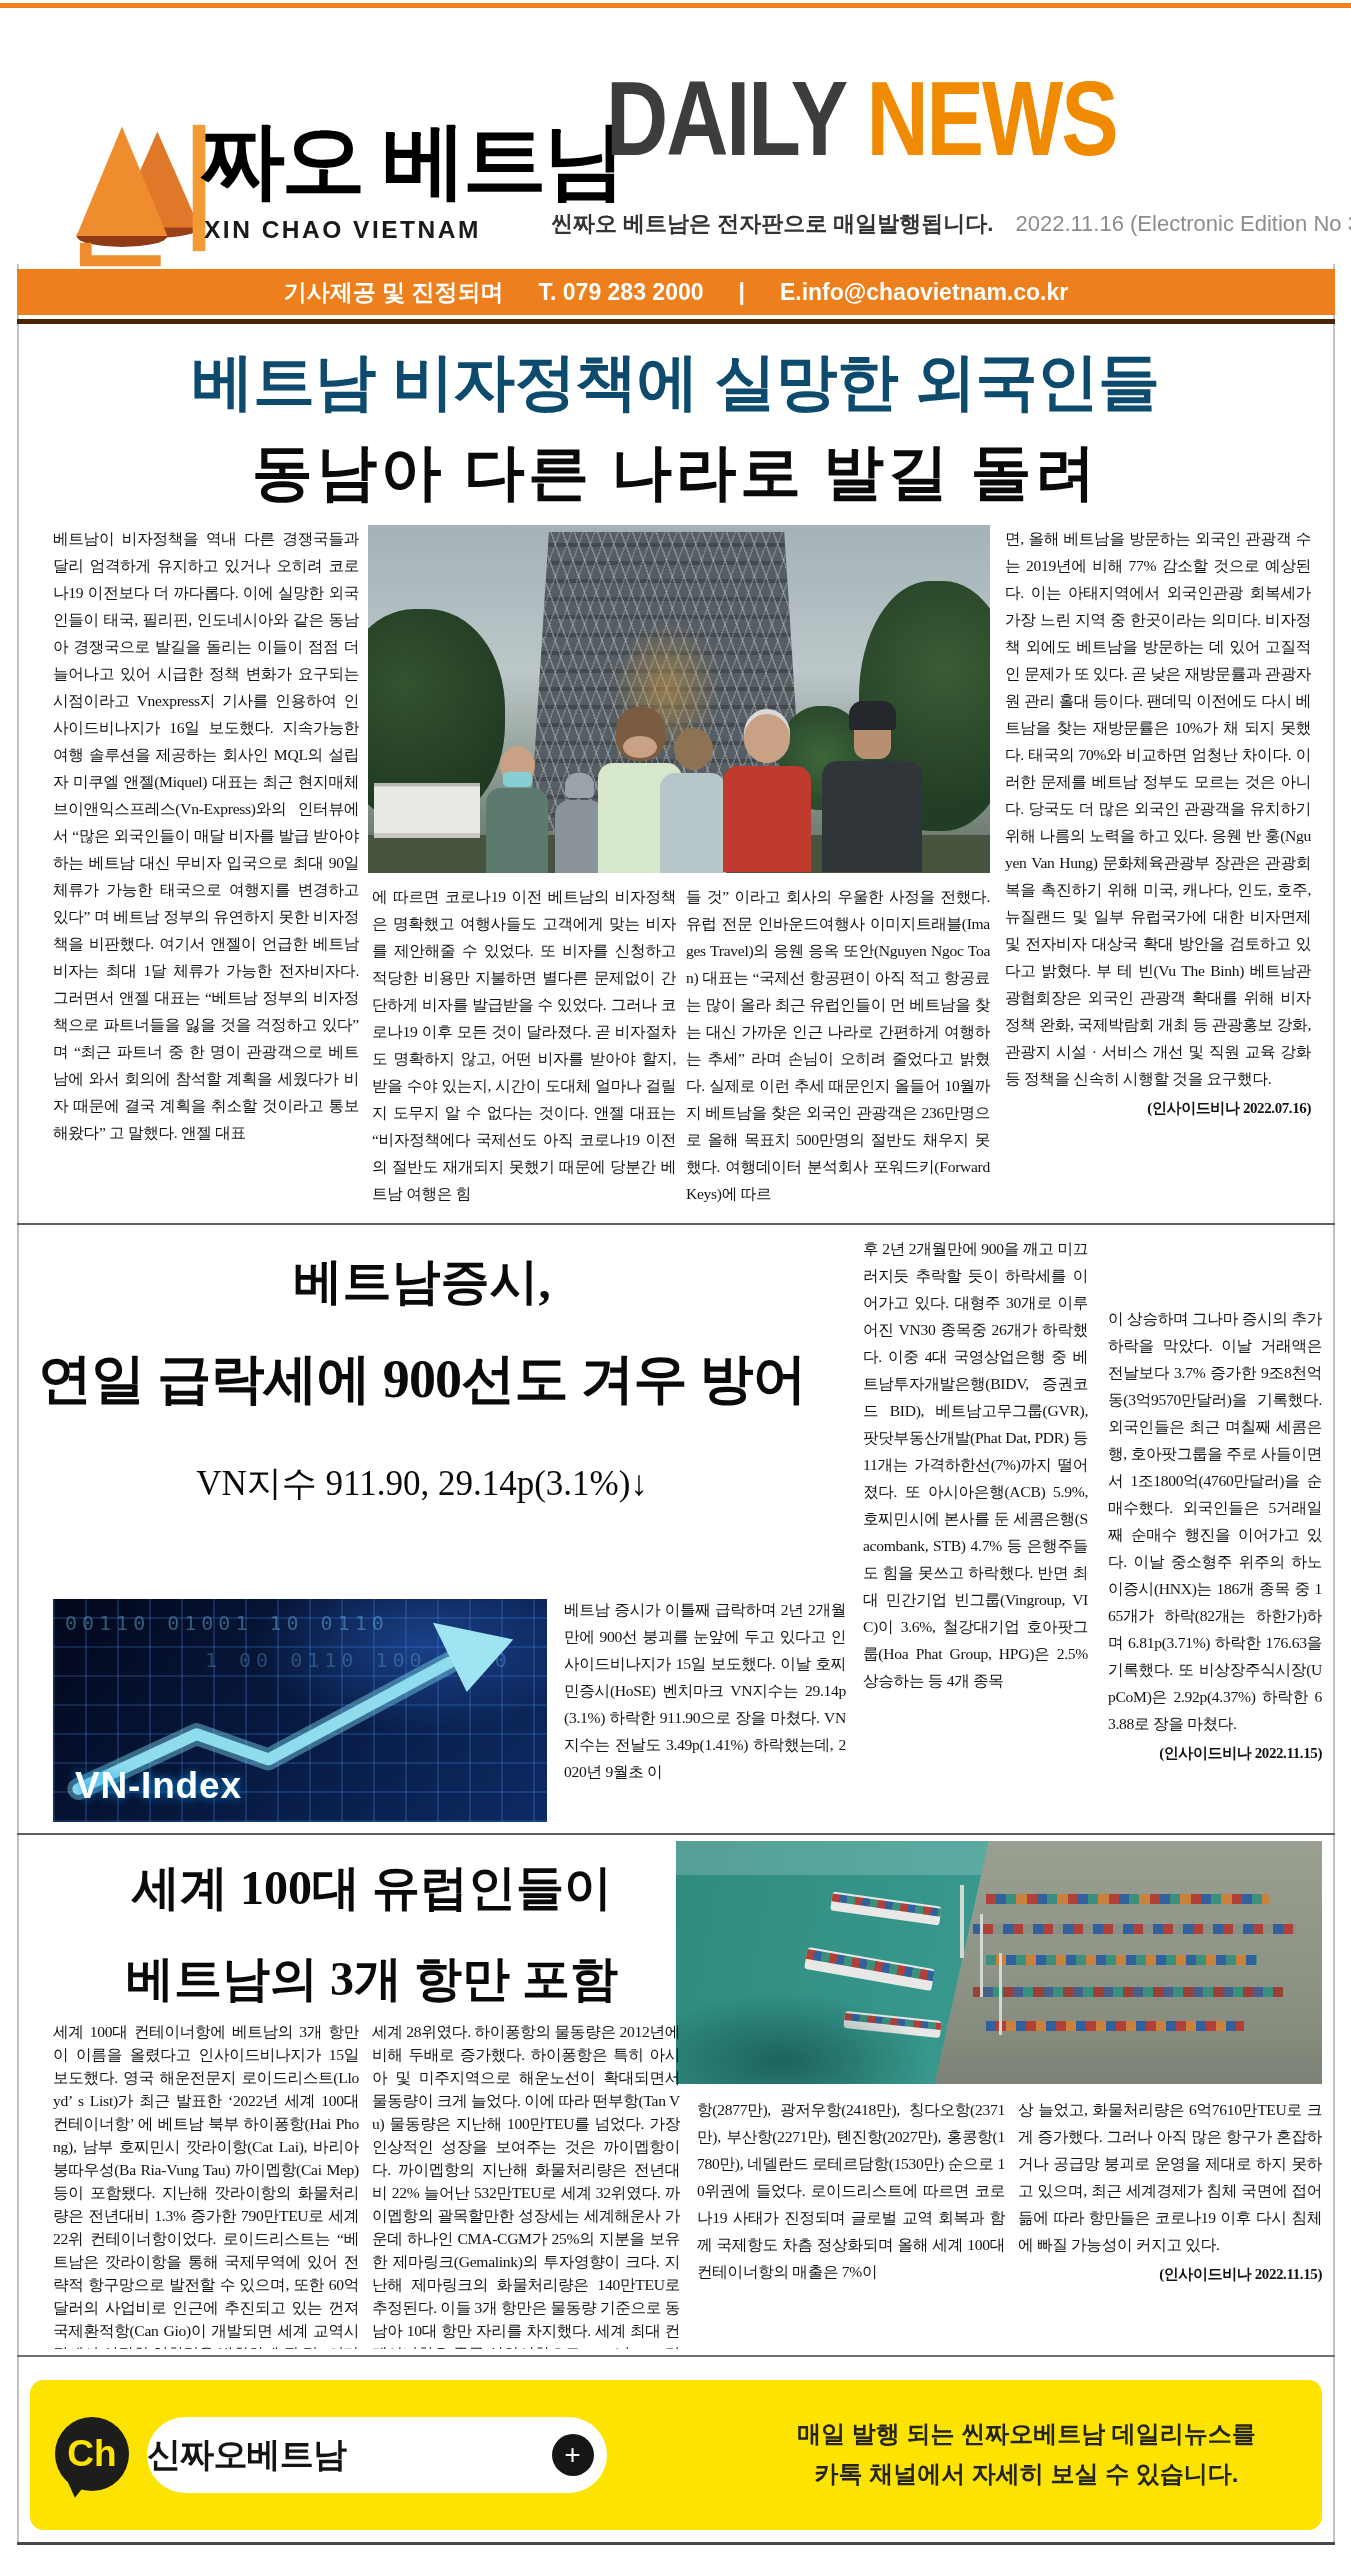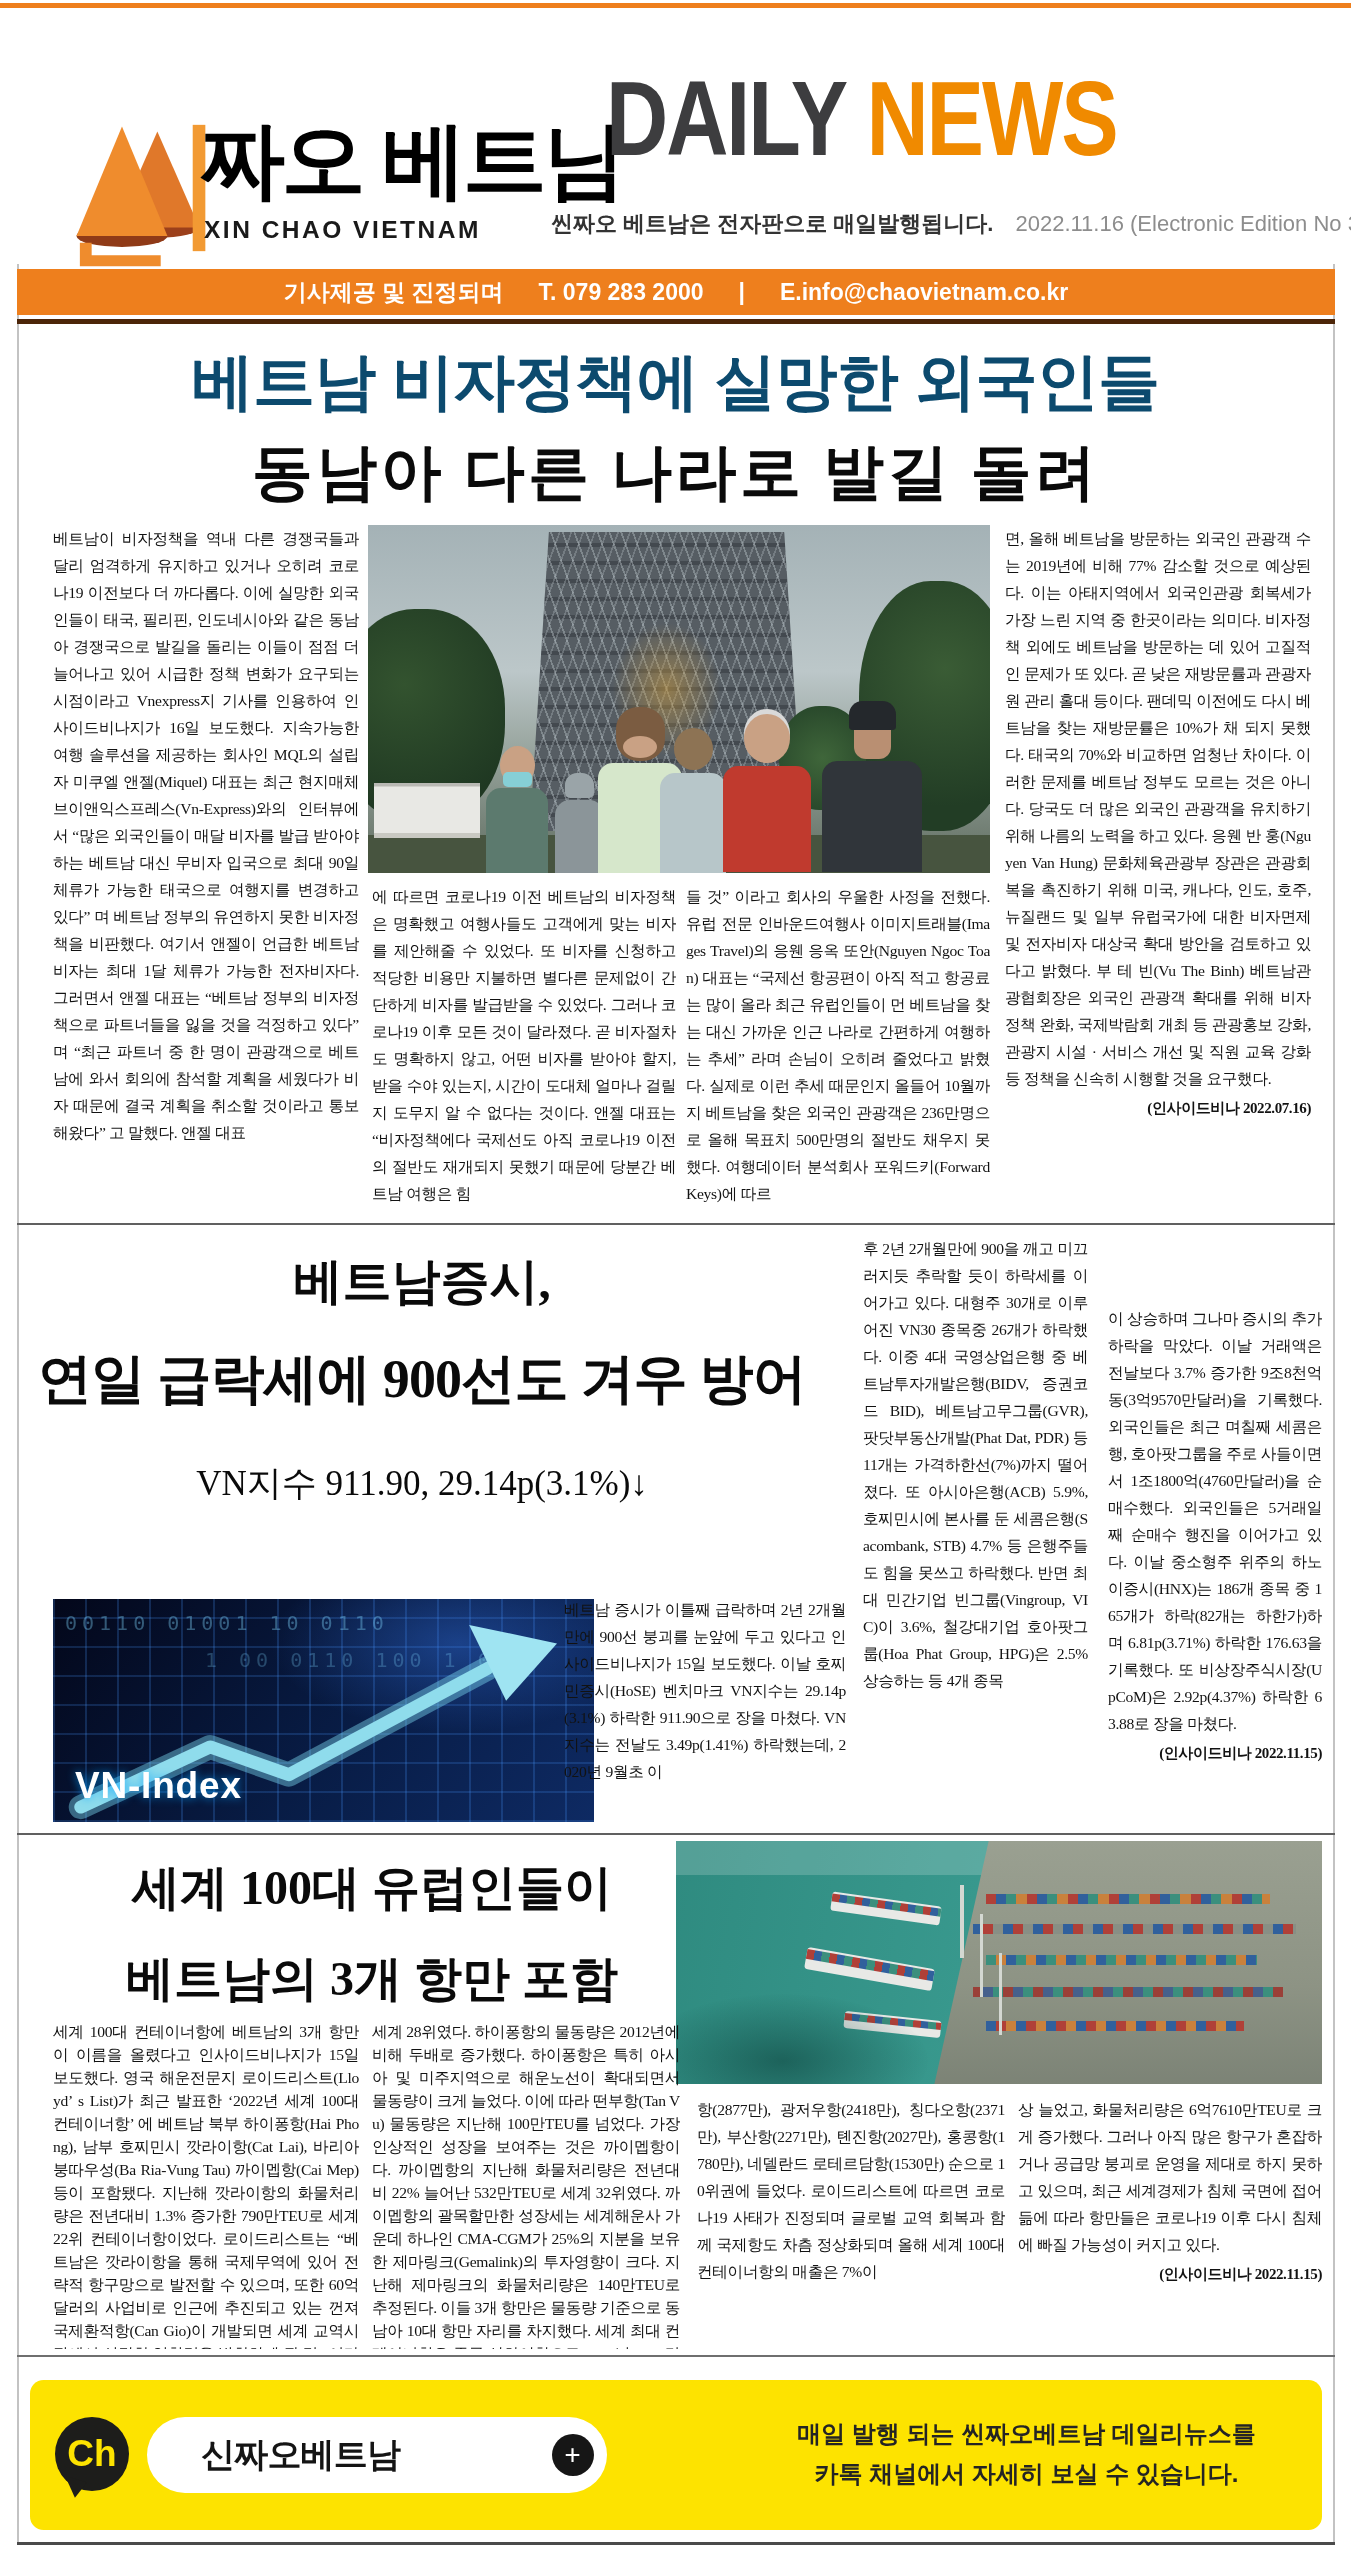--- a/index.html
+++ b/index.html
@@ -67,21 +67,21 @@
   .ground1{position:absolute;left:0;bottom:0;width:100%;height:11%;background:#47543f;}
   .banner-frag{position:absolute;left:1%;bottom:10%;width:17%;height:16%;background:#e8e8e4;
                box-shadow:inset 0 3.4px 0 #b9b9b4, inset 0 -5px 0 #c9c9c2;}
   .blue-sign{position:absolute;left:57%;bottom:2%;width:10%;height:14%;background:#3e6db0;
              box-shadow:inset 0 2.5px 0 rgba(255,255,255,.5);}
   .person{position:absolute;bottom:0;}
   .head{margin:0 auto;border-radius:50%;}
   .torso{border-radius:15px 15px 0 0;}
   
   .vnimg{left:53px;top:1599px;width:494px;height:223px;overflow:hidden;color:#fff;
-         background:linear-gradient(130deg,#03071a 0%,#081c45 55%,#0e2a63 100%);padding-left:47px;}
+         background:linear-gradient(130deg,#03071a 0%,#081c45 55%,#0e2a63 100%);}
   .vnimg .grid{position:absolute;inset:0;
          background:repeating-linear-gradient(90deg,rgba(70,150,255,.22) 0 1.7px,transparent 1.7px 32px),
                     repeating-linear-gradient(0deg,rgba(70,150,255,.20) 0 1.7px,transparent 1.7px 29px);}
   .vnimg .glow{position:absolute;right:-10%;top:-20%;width:70%;height:80%;
          background:radial-gradient(ellipse,rgba(60,130,255,.35),transparent 70%);}
   .vn-digits{position:absolute;font-size:20px;letter-spacing:5px;color:rgba(130,215,255,.38);white-space:nowrap;}
   .vn-label{position:absolute;left:22px;bottom:15px;font-size:37px;font-weight:bold;letter-spacing:0.8px;
             font-family:"Liberation Sans","DejaVu Sans",sans-serif;text-shadow:0 0 10px rgba(0,160,255,.8);}
   
   .photo3{left:676px;top:1841px;width:646px;height:243px;overflow:hidden;
@@ -100,21 +100,21 @@
   
   .pre-footer-rule{left:17px;top:2355px;width:1318px;height:1.7px;background:#6f6f6f;}
   .kakao{left:30px;top:2380px;width:1292px;height:150px;background:#fde300;border-radius:13.5px;}
   .ch-badge{position:absolute;left:25px;top:37px;width:74px;height:74px;background:#1d1d1b;border-radius:50%;
             display:flex;align-items:center;justify-content:center;color:#fde300;font-size:37px;font-weight:900;
             font-family:"Liberation Sans","DejaVu Sans",sans-serif;}
   .ch-badge:after{content:"";position:absolute;left:10px;bottom:-6.8px;width:22px;height:22px;background:#1d1d1b;
             clip-path:polygon(0 0,100% 30%,45% 100%);}
   .channel-pill{position:absolute;left:117px;top:37px;width:460px;height:76px;background:#fff;border-radius:38px;
             display:flex;align-items:center;}
-  .channel-name{margin-left:54px;font-size:34px;font-weight:800;color:#141414;
+  .channel-name{font-size:34px;font-weight:800;color:#141414;
             font-family:"Liberation Sans","DejaVu Sans",sans-serif;letter-spacing:-0.8px;}
   .plus-btn{position:absolute;right:13.5px;top:17px;width:42px;height:42px;background:#161616;border-radius:50%;
             display:flex;align-items:center;justify-content:center;color:#fff;font-size:29px;font-weight:bold;line-height:1;}
   .kakao-msg{position:absolute;left:726px;top:34px;width:541px;text-align:center;font-size:24px;line-height:40px;
             color:#242424;font-weight:600;font-family:"Liberation Sans","DejaVu Sans",sans-serif;}
 </style>
 </head>
 <body>
 
 <div class="page">

